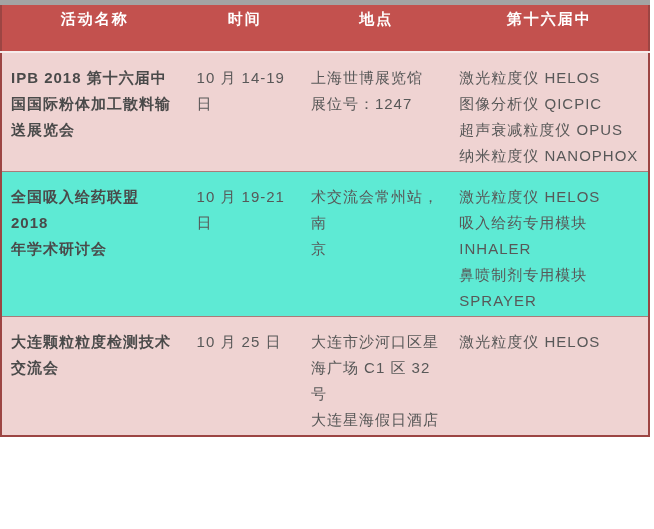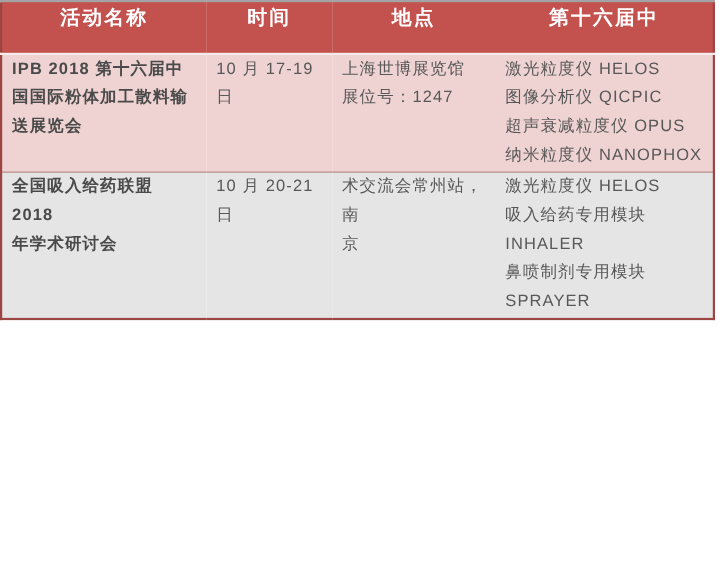--- a/index.html
+++ b/index.html
@@ -17,44 +17,44 @@
     border: 2px solid #9c4543;
   }
   .events-table col.c1 { width: 186px; }
   .events-table col.c2 { width: 114px; }
   .events-table col.c3 { width: 148px; }
   .events-table col.c4 { width: 198px; }
   .events-table th {
     background: #c3514e;
     color: #ffffff;
     font-weight: bold;
-    font-size: 18px;
+    font-size: 15px;
     letter-spacing: 2px;
     text-align: center;
     height: 26px;
     padding: 1px 0 19px 0;
     border-bottom: 2px solid #f6eceb;
-    border-top: 2px solid #a3a3a3;
+    border-top: 5px solid #a3a3a3;
   }
   .events-table td {
     vertical-align: top;
     font-size: 15px;
     line-height: 26px;
     letter-spacing: 1px;
     color: #585858;
-    padding: 0 8px 2px 9px;
+    padding: 12px 8px 2px 9px;
     white-space: pre-line;
     overflow: hidden;
   }
   .events-table td.name-cell {
     font-weight: bold;
     color: #4a4a4a;
   }
   .events-table tr.row-pink  { background: #efd3d2; }
-  .events-table tr.row-white { background: #e5e5e5; }
+  .events-table tr.row-white { background: #5eead4; }
   .events-table tbody tr + tr td {
     border-top: 1px solid #aa7b79;
   }
 </style>
 </head>
 <body>
 
 <table class="events-table">
   <colgroup>
     <col class="c1">
@@ -68,34 +68,43 @@
       <th>时间</th>
       <th>地点</th>
       <th>第十六届中</th>
     </tr>
   </thead>
   <tbody>
     <tr class="row-pink">
       <td class="name-cell">IPB 2018 第十六届中
 国国际粉体加工散料输
 送展览会</td>
-      <td>10 月 17-19 日</td>
+      <td>10 月 14-19 日</td>
       <td>上海世博展览馆
 展位号：1247</td>
       <td>激光粒度仪 HELOS
 图像分析仪 QICPIC
 超声衰减粒度仪 OPUS
 纳米粒度仪 NANOPHOX</td>
     </tr>
     <tr class="row-white">
       <td class="name-cell">全国吸入给药联盟 2018
 年学术研讨会</td>
-      <td>10 月 20-21 日</td>
+      <td>10 月 19-21 日</td>
       <td>术交流会常州站，南
 京</td>
       <td>激光粒度仪 HELOS
 吸入给药专用模块
 INHALER
 鼻喷制剂专用模块
 SPRAYER</td>
     </tr>
+    <tr class="row-pink">
+      <td class="name-cell">大连颗粒粒度检测技术
+交流会</td>
+      <td>10 月 25 日</td>
+      <td>大连市沙河口区星
+海广场 C1 区 32 号
+大连星海假日酒店</td>
+      <td>激光粒度仪 HELOS</td>
+    </tr>
   </tbody>
 </table>
 
 </body></html>

